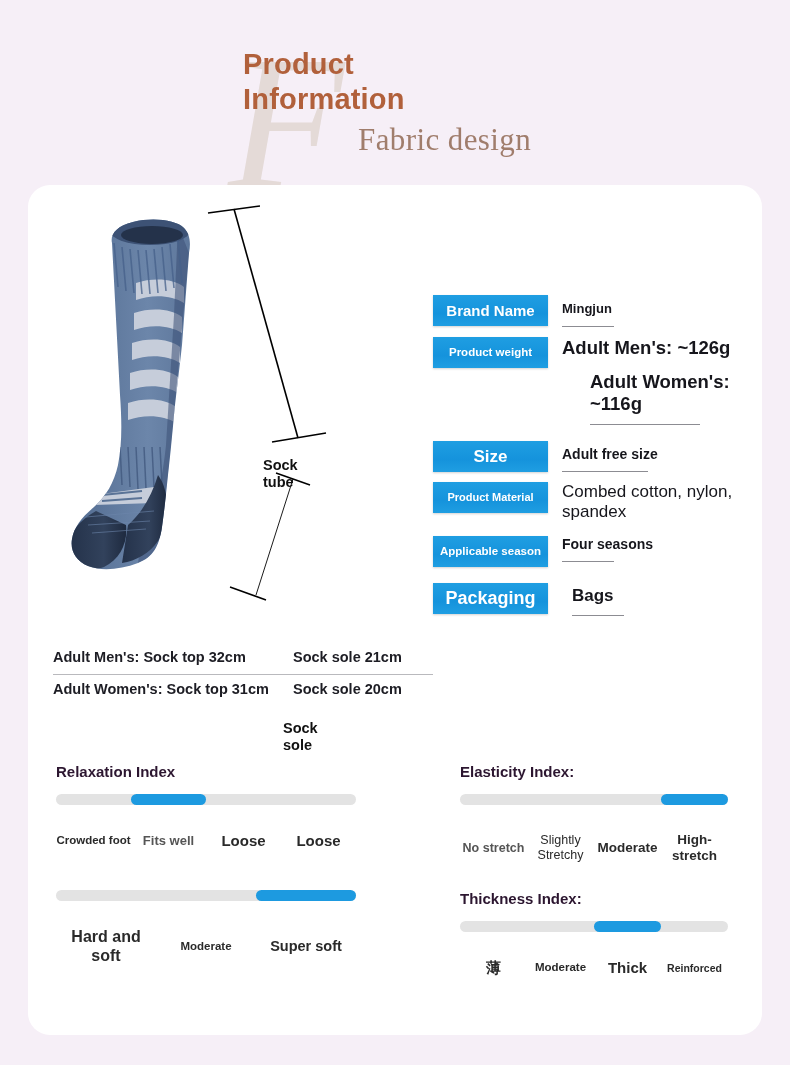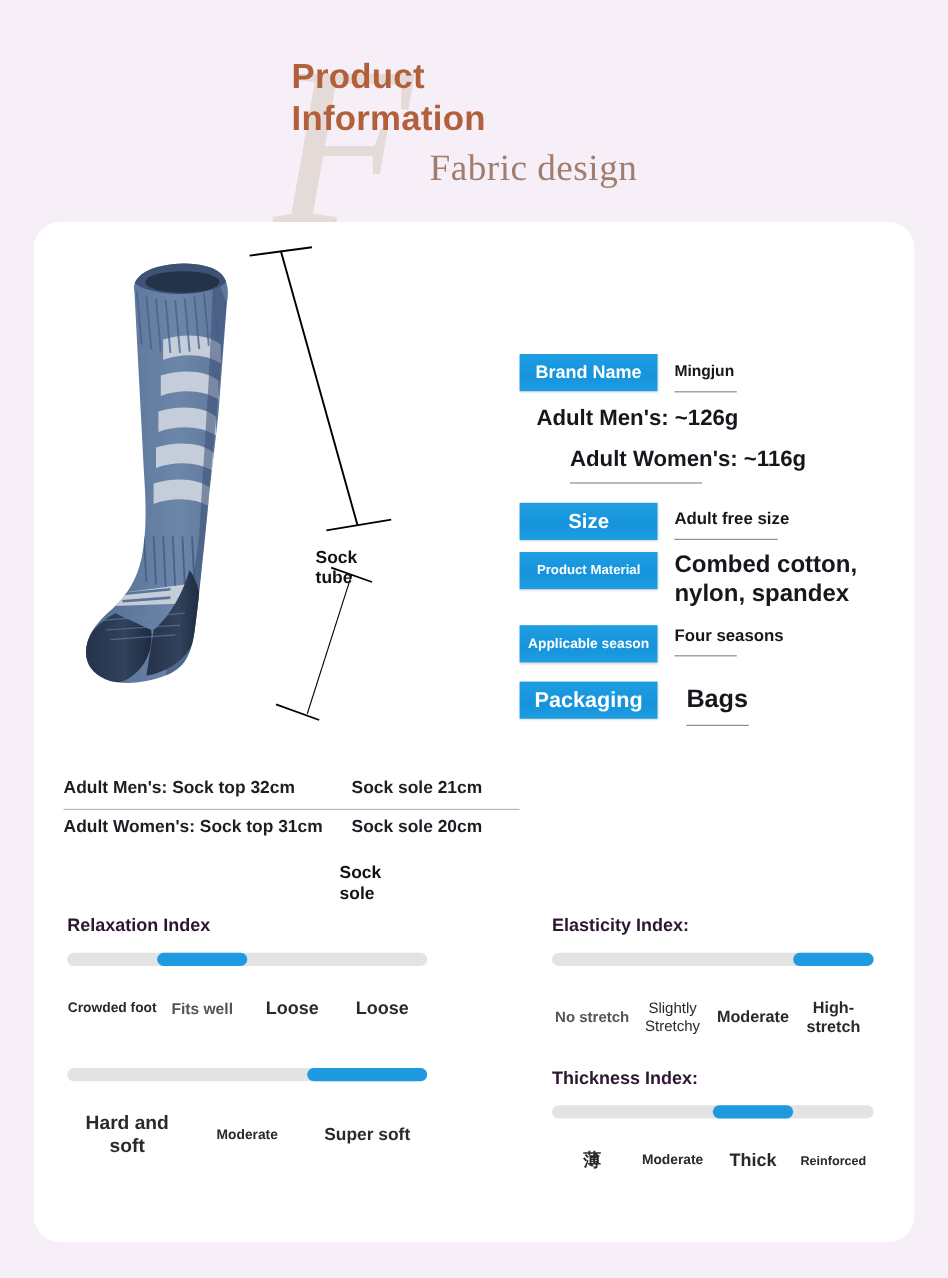--- a/index.html
+++ b/index.html
@@ -86,29 +86,29 @@
   .r-weight .spec-val { font-size: 18.5px; font-weight: bold; }
   .r-weight .w2 { padding-left: 28px; margin-top: 12px; }
   .r-weight .uline { width: 110px; margin-left: 28px; margin-top: 9px; }
 
   .r-size .spec-key { font-size: 17px; font-weight: bold; }
   .r-size .spec-val { font-size: 14px; font-weight: bold; padding-top: 5px; }
   .r-size .uline { width: 86px; margin-top: 9px; }
 
   .r-mat { margin-bottom: 14px; }
   .r-mat .spec-key { font-size: 11px; font-weight: bold; }
-  .r-mat .spec-val { font-size: 20px; font-weight: bold; line-height: 1.18; }
+  .r-mat .spec-val { font-size: 17px; font-weight: normal; line-height: 1.18; }
 
   .r-season .spec-key { font-size: 11.5px; font-weight: bold; line-height: 1.25; }
   .r-season .spec-val { font-size: 14px; font-weight: bold; line-height: 1.25; }
   .r-season .uline { width: 52px; margin-top: 7px; }
 
   .r-pack { margin-top: 16px; }
   .r-pack .spec-key { font-size: 18px; font-weight: bold; }
-  .r-pack .spec-val { font-size: 21px; font-weight: bold; padding-top: 3px; padding-left: 24px; }
+  .r-pack .spec-val { font-size: 17px; font-weight: bold; padding-top: 3px; padding-left: 24px; }
   .r-pack .uline { width: 52px; margin-top: 9px; }
 
   
   .idx { position: absolute; }
   .idx-relax     { left: 28px;  top: 578px; width: 300px; }
   .idx-elastic   { left: 432px; top: 578px; width: 268px; }
   .idx-soft      { left: 28px;  top: 705px; width: 300px; }
   .idx-thick     { left: 432px; top: 705px; width: 268px; }
 
   .idx-title {
@@ -288,20 +288,21 @@
 
       <div class="spec-row r-brand">
         <div class="spec-key">Brand Name</div>
         <div class="spec-val">
           <span>Mingjun</span>
           <span class="uline"></span>
         </div>
       </div>
 
       <div class="spec-row r-weight">
+        <div class="spec-key">Product weight</div>
         <div class="spec-val">
           <div>Adult Men's: ~126g</div>
           <div class="w2">Adult Women's: ~116g</div>
           <span class="uline"></span>
         </div>
       </div>
 
       <div class="spec-row r-size">
         <div class="spec-key">Size</div>
         <div class="spec-val">

